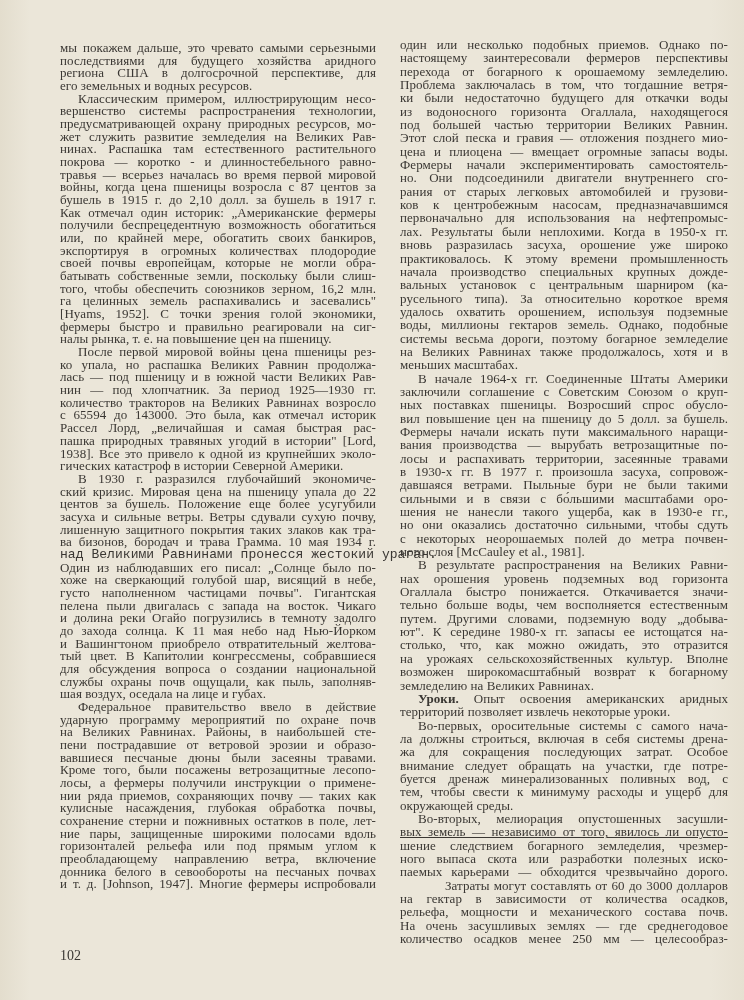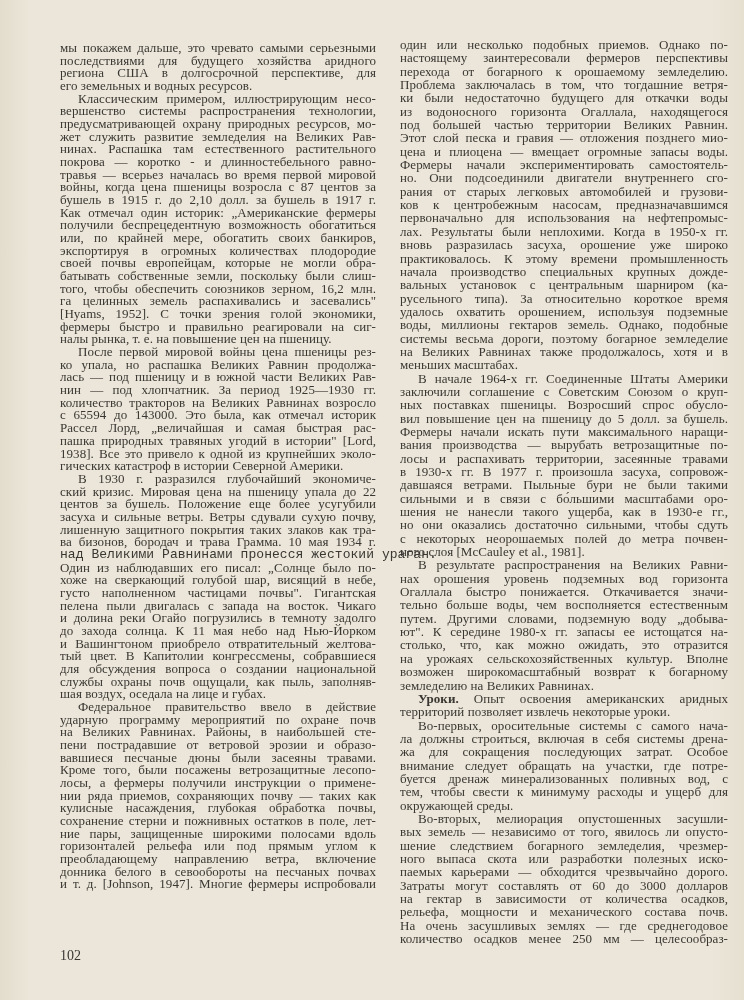--- a/index.html
+++ b/index.html
@@ -166,24 +166,24 @@
       <span class="line indent" style="height: 13.3529px; line-height: 13.3529px;"><span class="bold">Уроки.</span><span> Опыт освоения американских аридных</span></span>
       <span class="line last" style="height: 13.3529px; line-height: 13.3529px;">территорий позволяет извлечь некоторые уроки.</span>
       <span class="line indent" style="height: 13.3529px; line-height: 13.3529px;">Во-первых, оросительные системы с самого нача-</span>
       <span class="line" style="height: 13.3529px; line-height: 13.3529px;">ла должны строиться, включая в себя системы дрена-</span>
       <span class="line" style="height: 13.3529px; line-height: 13.3529px;">жа для сокращения последующих затрат. Особое</span>
       <span class="line" style="height: 13.3529px; line-height: 13.3529px;">внимание следует обращать на участки, где потре-</span>
       <span class="line" style="height: 13.3529px; line-height: 13.3529px;">буется дренаж минерализованных поливных вод, с</span>
       <span class="line" style="height: 13.3529px; line-height: 13.3529px;">тем, чтобы свести к минимуму расходы и ущерб для</span>
       <span class="line last" style="height: 13.3529px; line-height: 13.3529px;">окружающей среды.</span>
       <span class="line indent" style="height: 13.3529px; line-height: 13.3529px;">Во-вторых, мелиорация опустошенных засушли-</span>
-      <span class="line" style="height: 13.3529px; line-height: 13.3529px;">вых земель — независимо от того, явилось ли опусто-</span>
+      <span class="line" style="height: 13.3529px; line-height: 13.3529px; text-decoration: underline;">вых земель — независимо от того, явилось ли опусто-</span>
       <span class="line" style="height: 13.3529px; line-height: 13.3529px;">шение следствием богарного земледелия, чрезмер-</span>
       <span class="line" style="height: 13.3529px; line-height: 13.3529px;">ного выпаса скота или разработки полезных иско-</span>
       <span class="line" style="height: 13.3529px; line-height: 13.3529px;">паемых карьерами — обходится чрезвычайно дорого.</span>
-      <span class="line" style="height: 13.3529px; line-height: 13.3529px;">Затраты могут составлять от 60 до 3000 долларов</span>
+      <span class="line" style="height: 13.3529px; line-height: 13.3529px; margin-left: 45px;">Затраты могут составлять от 60 до 3000 долларов</span>
       <span class="line" style="height: 13.3529px; line-height: 13.3529px;">на гектар в зависимости от количества осадков,</span>
       <span class="line" style="height: 13.3529px; line-height: 13.3529px;">рельефа, мощности и механического состава почв.</span>
       <span class="line" style="height: 13.3529px; line-height: 13.3529px;">На очень засушливых землях — где среднегодовое</span>
       <span class="line" style="height: 13.3529px; line-height: 13.3529px;">количество осадков менее 250 мм — целесообраз-</span>
     </div>
   <div class="page-number">102</div>
 </div>
 
 </body></html>

